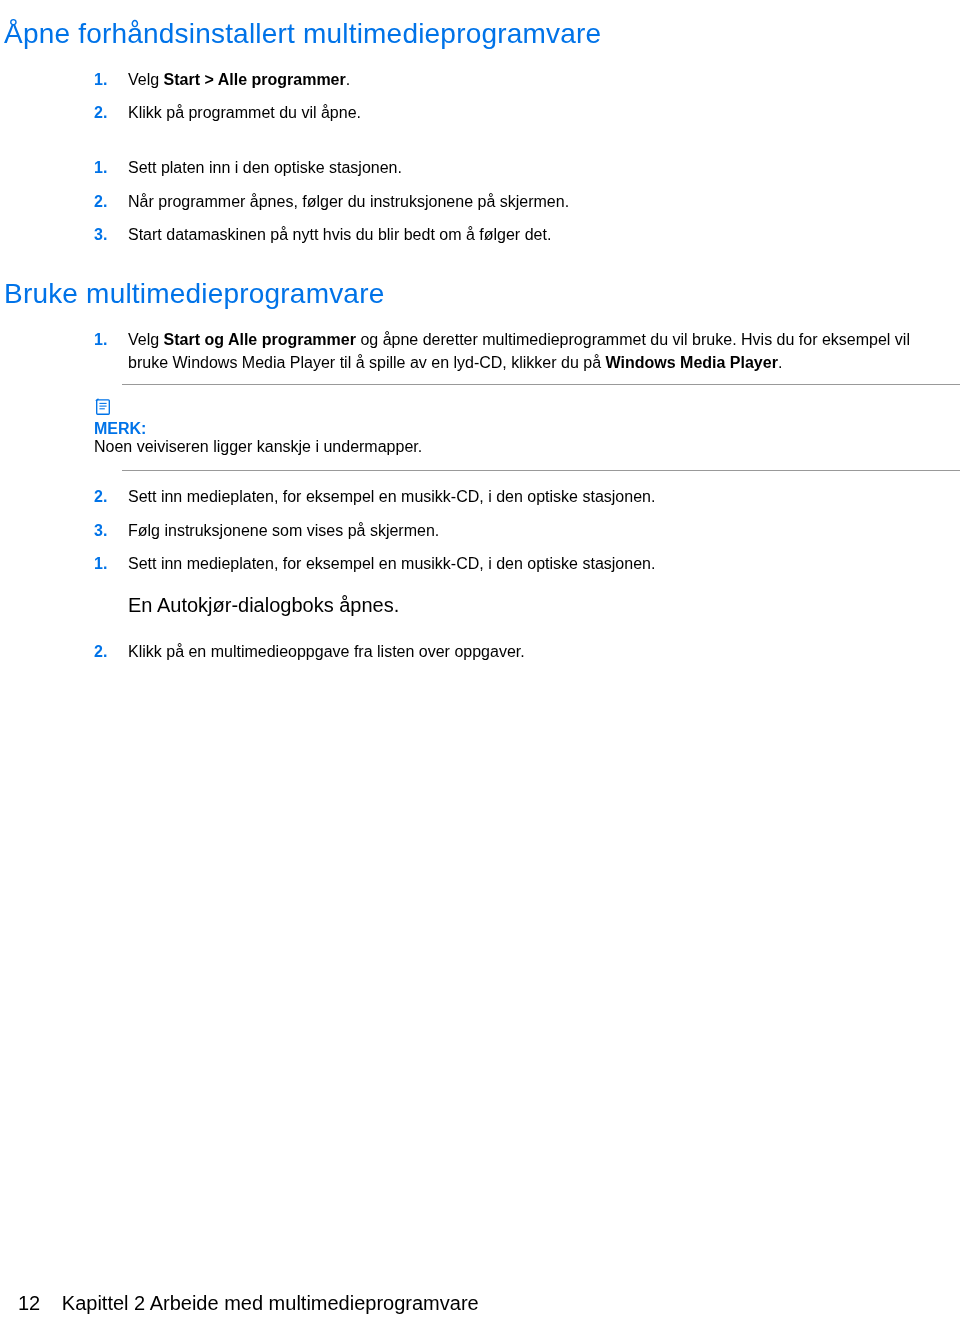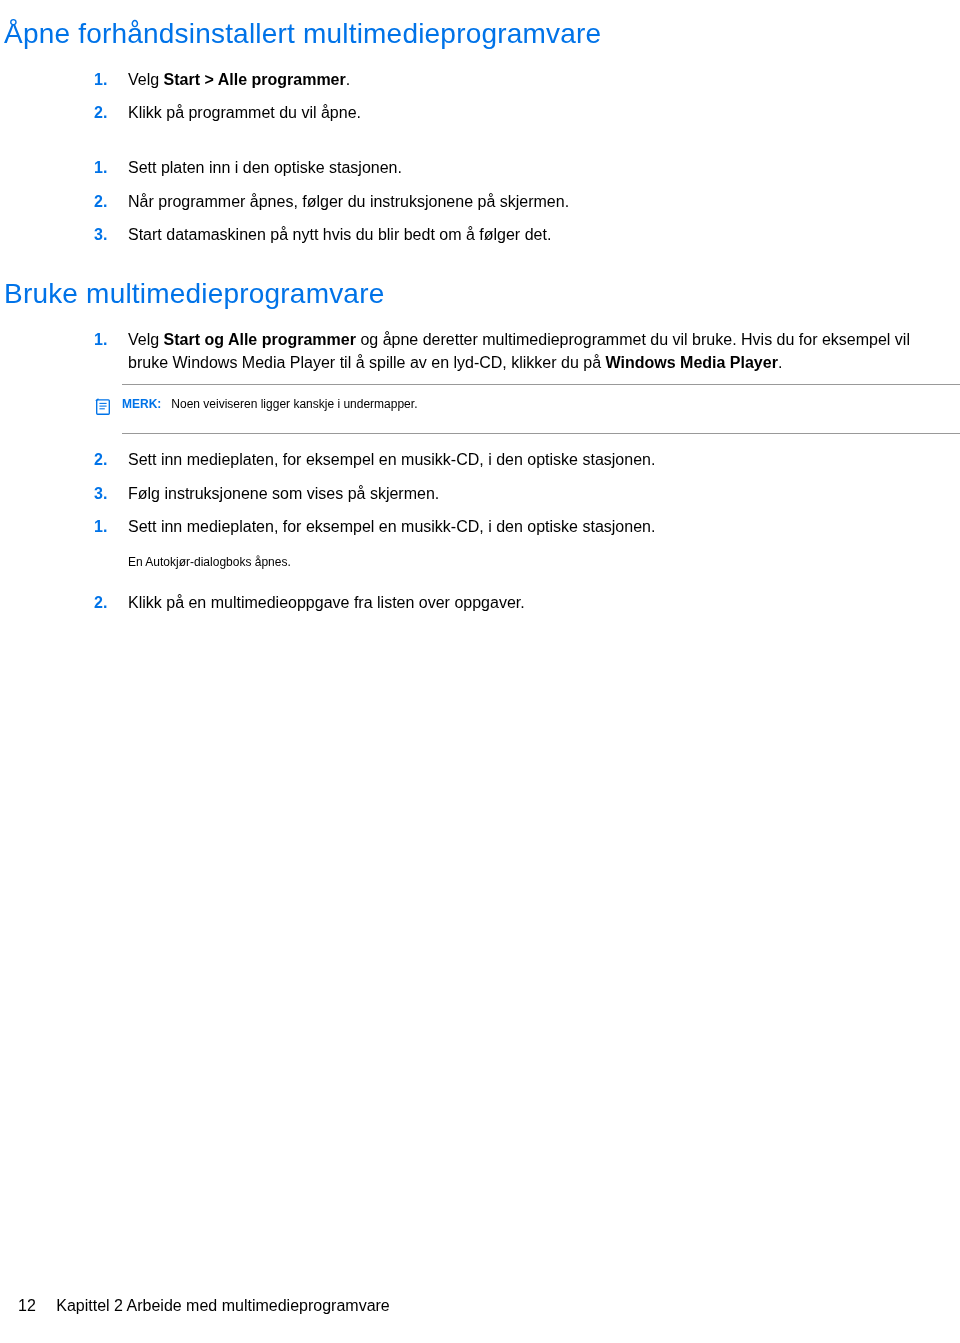--- a/index.html
+++ b/index.html
@@ -42,21 +42,22 @@
   }
   .bold { font-weight: 700; }
   .gap-h { height: 22px; }
 
   .note-row {
     display: flex;
     align-items: flex-start;
     margin: 12px 0 14px 0;
     padding-left: 90px;
     padding-right: 10px;
-    font-size: 12px;
+    font-size: 16px;
+    flex-direction: column;
   }
   .note-icon {
     width: 22px;
     margin-right: 6px;
     margin-top: 1px;
   }
   .note-label {
     color: #0073e8;
     font-weight: 700;
     margin-right: 10px;
@@ -68,29 +69,29 @@
     margin-right: 0;
   }
 
   .connector {
     padding-left: 90px;
     font-size: 16px;
     margin: 12px 0 14px 0;
   }
   .sub-para {
     margin: 10px 0 10px 34px;
-    font-size: 12px;
+    font-size: 20px;
     line-height: 1.45;
   }
 
   .footer {
     position: absolute;
     bottom: 28px;
     left: 18px;
-    font-size: 16px;
+    font-size: 20px;
   }
   .footer-num {
     margin-right: 16px;
   }
 </style>
 </head>
 <body>
 
 <div class="page">
 

